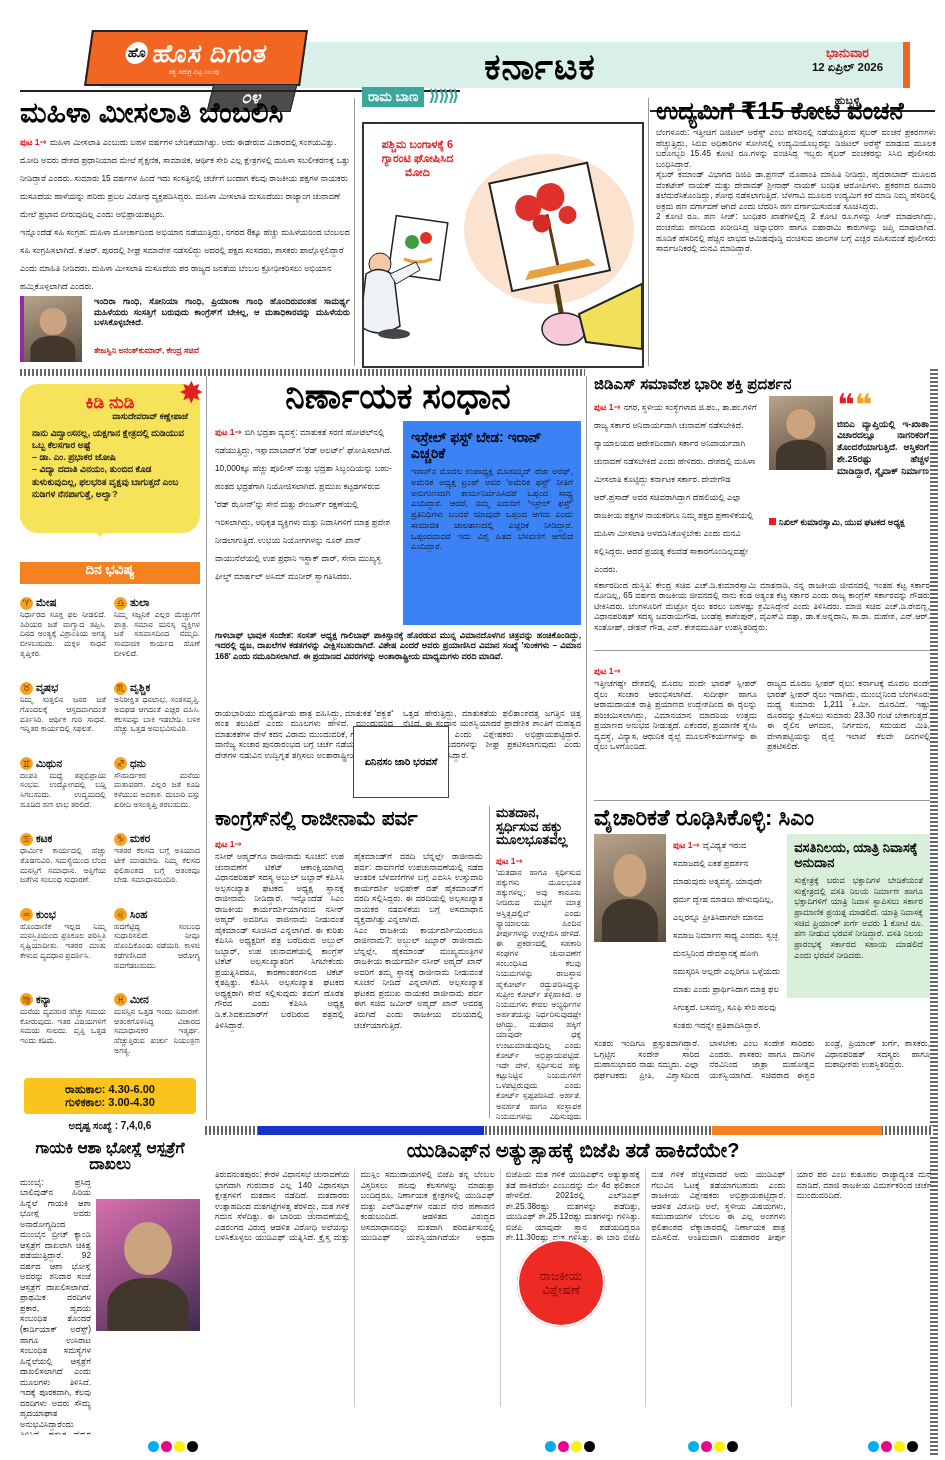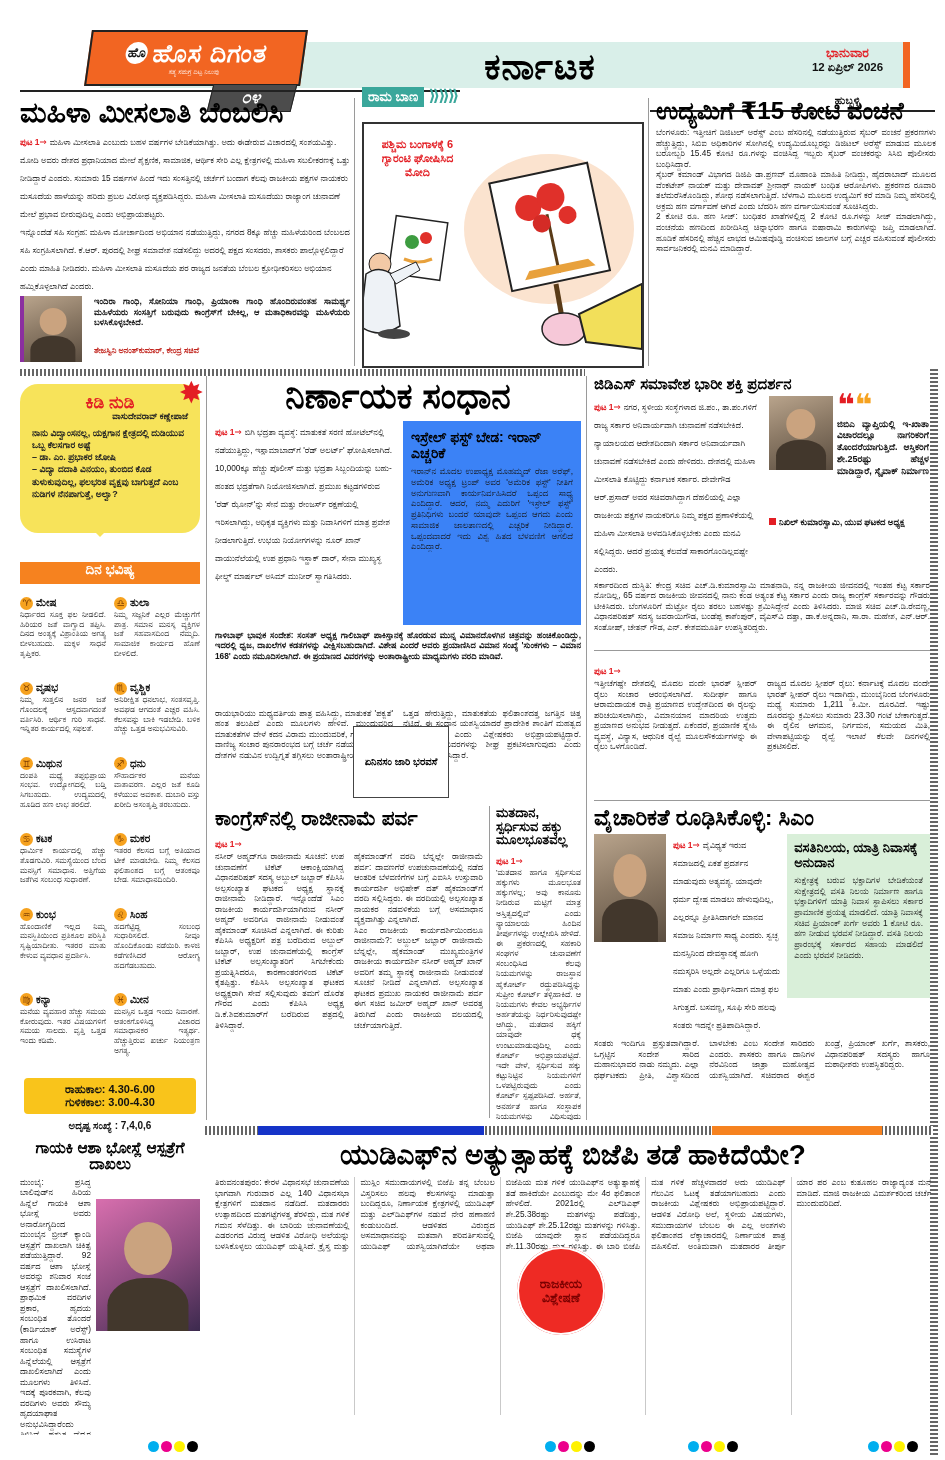--- a/index.html
+++ b/index.html
@@ -67,21 +67,21 @@
   .qmark{font-size:30px;line-height:.6;font-weight:800;}
   .q-red{color:#e31e24;} .q-org{color:#f6a21f;}
   .quote-text{font-size:9px;font-weight:700;line-height:1.3;color:#111;text-align:justify;}
   .quote-by{font-size:8.5px;font-weight:800;color:#111;}
   .sq{display:inline-block;width:7px;height:7px;background:#e31e24;margin-right:3px;}
   
   .hatch{background:repeating-linear-gradient(90deg,#666 0 2px,#fff 2px 4px);}
   .hatch-v{background:repeating-linear-gradient(0deg,#666 0 2px,#fff 2px 4px);}
   .badge-circle{border-radius:50%;background:#ee2a24;display:flex;align-items:center;justify-content:center;
                 text-align:center;box-shadow:0 0 0 2px #fff inset;}
-  .badge-text{color:#7a0000;font-weight:700;font-size:12.5px;line-height:1.15;}
+  .badge-text{color:#7a0000;font-weight:400;font-size:12.5px;line-height:1.15;}
   .cols2{column-count:2;column-gap:10px;}
   .cols3{column-count:3;column-gap:10px;}
   .cols5{column-count:5;column-gap:11px;column-rule:1px solid #c9c9c9;}
   .dot{display:inline-block;width:11px;height:11px;border-radius:50%;margin-right:2px;}
   .c-c{background:#00aeef;} .c-m{background:#ec008c;} .c-y{background:#fff200;} .c-k{background:#000;}
 </style>
 </head>
 <body>
 
 <div id="page">
@@ -344,21 +344,21 @@
 
   <section class="abs" style="left:20px;top:1140px;width:180px;height:296px;">
     <h2 class="headline" style="font-size:15.5px;text-align:center;">ಗಾಯಕಿ ಆಶಾ ಭೋಸ್ಲೆ ಆಸ್ಪತ್ರೆಗೆ ದಾಖಲು</h2>
     <div style="margin-top:4px;height:258px;overflow:hidden;">
       <div class="photo" style="width:104px;height:132px;float:right;margin:22px 0 4px 5px;background:linear-gradient(150deg,#d86fae 0%,#8a4a7e 55%,#3c2a4e 100%);"></div>
       <div class="body">ಮುಂಬೈ: ಪ್ರಸಿದ್ಧ ಬಾಲಿವುಡ್‌ನ ಹಿರಿಯ ಹಿನ್ನೆಲೆ ಗಾಯಕಿ ಆಶಾ ಭೋಸ್ಲೆ ಅವರು ಅನಾರೋಗ್ಯದಿಂದ ಮುಂಬೈನ ಬ್ರೀಚ್ ಕ್ಯಾಂಡಿ ಆಸ್ಪತ್ರೆಗೆ ದಾಖಲಾಗಿ ಚಿಕಿತ್ಸೆ ಪಡೆಯುತ್ತಿದ್ದಾರೆ. 92 ವರ್ಷದ ಆಶಾ ಭೋಸ್ಲೆ ಅವರನ್ನು ಶನಿವಾರ ಸಂಜೆ ಆಸ್ಪತ್ರೆಗೆ ದಾಖಲಿಸಲಾಗಿದೆ. ಪ್ರಾಥಮಿಕ ವರದಿಗಳ ಪ್ರಕಾರ, ಹೃದಯ ಸಂಬಂಧಿತ ತೊಂದರೆ (ಕಾರ್ಡಿಯಾಕ್ ಅರೆಸ್ಟ್) ಹಾಗೂ ಉಸಿರಾಟ ಸಂಬಂಧಿತ ಸಮಸ್ಯೆಗಳ ಹಿನ್ನೆಲೆಯಲ್ಲಿ ಆಸ್ಪತ್ರೆಗೆ ದಾಖಲಿಸಲಾಗಿದೆ ಎಂದು ಮೂಲಗಳು ತಿಳಿಸಿವೆ. ಇದಕ್ಕೆ ಪೂರಕವಾಗಿ, ಕೆಲವು ವರದಿಗಳು ಅವರು ಸೌಮ್ಯ ಹೃದಯಾಘಾತ ಅನುಭವಿಸಿದ್ದಾರೆಂದು ತಿಳಿಸಿವೆ. ಪ್ರಸ್ತುತ ವೈದ್ಯರ ನಿಗಾದಲ್ಲಿ ಚಿಕಿತ್ಸೆ ಮುಂದುವರಿದಿದ್ದು, ಅವರ ಆರೋಗ್ಯ ಸ್ಥಿತಿ ಸ್ಥಿರವಾಗಿದೆ ಎಂದು ಹೇಳಲಾಗಿದೆ. ಎಂಟು ದಶಕಗಳಿಗೂ ಅಧಿಕ ಕಾಲ ಸಂಗೀತ ಕ್ಷೇತ್ರದಲ್ಲಿ ಸಕ್ರಿಯವಾಗಿರುವ ಆಶಾ ಭೋಸ್ಲೆ, ಹಿಂದಿ ಸಿನೆಮಾ ಸೇರಿದಂತೆ ಅನೇಕ ಭಾಷೆಗಳ ಹಾಡುಗಳ ಮೂಲಕ ಭಾರತೀಯ ಸಂಗೀತ ಲೋಕದಲ್ಲಿ ಅಜರಾಮರ ಗುರುತು ಮೂಡಿಸಿದ್ದಾರೆ.</div>
     </div>
   </section>
 
   <section class="abs" style="left:215px;top:1140px;width:716px;height:296px;">
-    <h2 class="headline" style="font-size:28px;text-align:center;">ಯುಡಿಎಫ್‌ನ ಅತ್ಯುತ್ಸಾಹಕ್ಕೆ ಬಿಜೆಪಿ ತಡೆ ಹಾಕಿದೆಯೇ?</h2>
+    <h2 class="headline" style="font-size:20px;text-align:center;">ಯುಡಿಎಫ್‌ನ ಅತ್ಯುತ್ಸಾಹಕ್ಕೆ ಬಿಜೆಪಿ ತಡೆ ಹಾಕಿದೆಯೇ?</h2>
     <div style="position:relative;margin-top:8px;">
       <div class="cols5 body" style="height:238px;">ತಿರುವನಂತಪುರಂ: ಕೇರಳ ವಿಧಾನಸಭೆ ಚುನಾವಣೆಯ ಭಾಗವಾಗಿ ಗುರುವಾರ ಎಲ್ಲ 140 ವಿಧಾನಸಭಾ ಕ್ಷೇತ್ರಗಳಿಗೆ ಮತದಾನ ನಡೆದಿದೆ. ಮತದಾರರು ಉತ್ಸಾಹದಿಂದ ಮತಗಟ್ಟೆಗಳತ್ತ ತೆರಳಿದ್ದು, ಮತ ಗಳಿಕೆ ಗಮನ ಸೆಳೆದಿತ್ತು. ಈ ಬಾರಿಯ ಚುನಾವಣೆಯಲ್ಲಿ ಎಡರಂಗದ ವಿರುದ್ಧ ಆಡಳಿತ ವಿರೋಧಿ ಅಲೆಯನ್ನು ಬಳಸಿಕೊಳ್ಳಲು ಯುಡಿಎಫ್ ಯತ್ನಿಸಿದೆ. ಕ್ರೈಸ್ತ ಮತ್ತು ಮುಸ್ಲಿಂ ಸಮುದಾಯಗಳಲ್ಲಿ ಬಿಜೆಪಿ ತನ್ನ ಬೆಂಬಲ ವಿಸ್ತರಿಸಲು ಹಲವು ಕೆಲಸಗಳನ್ನು ಮಾಡುತ್ತಾ ಬಂದಿದ್ದರೂ, ನಿರ್ಣಾಯಕ ಕ್ಷೇತ್ರಗಳಲ್ಲಿ ಯುಡಿಎಫ್ ಮತ್ತು ಎಲ್‌ಡಿಎಫ್‌ಗಳ ನಡುವೆ ನೇರ ಹಣಾಹಣಿ ಕಂಡುಬಂದಿದೆ. ಆಡಳಿತದ ವಿರುದ್ಧದ ಅಸಮಾಧಾನವನ್ನು ಮತವಾಗಿ ಪರಿವರ್ತಿಸುವಲ್ಲಿ ಯುಡಿಎಫ್ ಯಶಸ್ವಿಯಾಗಿದೆಯೇ ಅಥವಾ ಬಿಜೆಪಿಯ ಮತ ಗಳಿಕೆ ಯುಡಿಎಫ್‌ನ ಅತ್ಯುತ್ಸಾಹಕ್ಕೆ ತಡೆ ಹಾಕಿದೆಯೇ ಎಂಬುದನ್ನು ಮೇ 4ರ ಫಲಿತಾಂಶ ಹೇಳಲಿದೆ. 2021ರಲ್ಲಿ ಎಲ್‌ಡಿಎಫ್ ಶೇ.25.38ರಷ್ಟು ಮತಗಳನ್ನು ಪಡೆದಿತ್ತು, ಯುಡಿಎಫ್ ಶೇ.25.12ರಷ್ಟು ಮತಗಳನ್ನು ಗಳಿಸಿತ್ತು. ಬಿಜೆಪಿ ಯಾವುದೇ ಸ್ಥಾನ ಪಡೆಯದಿದ್ದರೂ ಶೇ.11.30ರಷ್ಟು ಮತ ಗಳಿಸಿತ್ತು. ಈ ಬಾರಿ ಬಿಜೆಪಿ ಮತ ಗಳಿಕೆ ಹೆಚ್ಚಳವಾದರೆ ಅದು ಯುಡಿಎಫ್ ಗೆಲುವಿನ ಓಟಕ್ಕೆ ತಡೆಯಾಗಬಹುದು ಎಂದು ರಾಜಕೀಯ ವಿಶ್ಲೇಷಕರು ಅಭಿಪ್ರಾಯಪಟ್ಟಿದ್ದಾರೆ. ಆಡಳಿತ ವಿರೋಧಿ ಅಲೆ, ಸ್ಥಳೀಯ ವಿಷಯಗಳು, ಸಮುದಾಯಗಳ ಬೆಂಬಲ ಈ ಎಲ್ಲ ಅಂಶಗಳು ಫಲಿತಾಂಶದ ಲೆಕ್ಕಾಚಾರದಲ್ಲಿ ನಿರ್ಣಾಯಕ ಪಾತ್ರ ವಹಿಸಲಿವೆ. ಅಂತಿಮವಾಗಿ ಮತದಾರರ ತೀರ್ಪು ಯಾರ ಪರ ಎಂಬ ಕುತೂಹಲ ರಾಜ್ಯಾದ್ಯಂತ ಮನೆ ಮಾಡಿದೆ. ಮಾಜಿ ರಾಜಕೀಯ ವಿಮರ್ಶಕರಿಂದ ಚರ್ಚೆ ಮುಂದುವರಿದಿದೆ.</div>
       <div class="badge-circle abs" style="left:302px;top:70px;width:88px;height:88px;">
         <div class="badge-text">
           <div>ರಾಜಕೀಯ</div>
           <div>ವಿಶ್ಲೇಷಣೆ</div>
         </div>
       </div>
     </div>
   </section>

